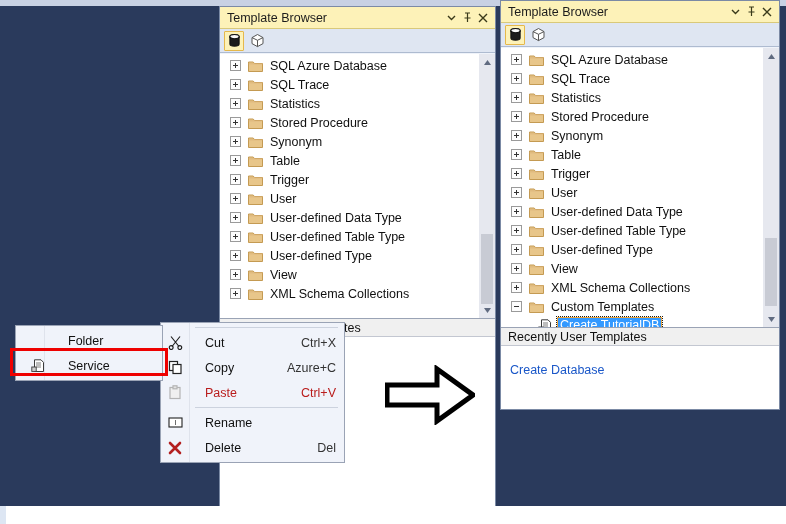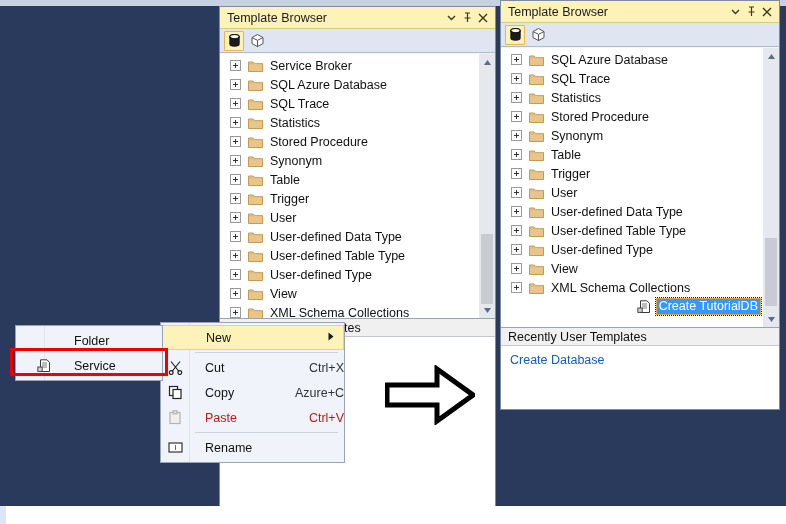--- a/index.html
+++ b/index.html
@@ -76,21 +76,21 @@
     content:"";position:absolute;left:2px;top:4px;width:5px;height:1px;background:#333;
   }
   .expander.plus::after{
     content:"";position:absolute;left:4px;top:2px;width:1px;height:5px;background:#333;
   }
   .folder{
     width:15px;height:12px;flex:none;margin-right:7px;position:relative;
   }
   .folder svg{display:block;}
   .lbl{line-height:14px;}
-  .trow.indent{padding-left:37px;justify-content:flex-end;}
+  .trow.indent{padding-left:37px;}
   .sel-box{
     background:#3399ff;color:#ffffff;
     padding:0 2px;outline:1px dotted #1a1a1a;
     border:1px solid #e0a020;line-height:15px;
   }
   .sel-box.orange{border:1px solid #e8a33d;}
   .doc-ico{width:14px;height:14px;flex:none;margin-right:5px;}
 
   
   .vsb{
@@ -106,21 +106,21 @@
   .vsb .thumb{
     position:absolute;left:2px;width:12px;background:#c8cbd4;
   }
 
   
   .rec-head{
     height:19px;background:#f0f0f0;border-top:1px solid #9aa3b5;border-bottom:1px solid #c3c7d1;
     display:flex;align-items:center;padding-left:7px;
     font-size:12.5px;color:#111;box-sizing:border-box;
   }
-  .rec-body{background:#ffffff;padding-top:4px;}
+  .rec-body{background:#ffffff;padding-top:4px;margin-top:10px;}
   .rec-link{
     padding-left:9px;height:20px;display:flex;align-items:center;
     color:#1a57c8;font-size:12.5px;white-space:nowrap;cursor:default;
   }
 
   
   .ctxmenu{
     position:absolute;background:#f0f3fa;border:1px solid #9aa3b5;
     box-sizing:border-box;z-index:40;
   }
@@ -131,21 +131,21 @@
   .mi{
     position:relative;height:25px;display:flex;align-items:center;
     font-size:12.5px;color:#111;white-space:nowrap;
     box-sizing:border-box;
   }
   .mi .mi-ico{
     position:absolute;left:0;width:28px;height:25px;
     display:flex;align-items:center;justify-content:center;
   }
   .mi .mi-text{margin-left:44px;}
-  .mi .mi-accel{position:absolute;right:0;color:#333;text-align:right;}
+  .mi .mi-accel{position:absolute;right:8px;color:#333;text-align:right;}
   .mi .mi-arrow{position:absolute;right:9px;font-size:9px;color:#222;}
   .mi.hl{background:#fdf2b8;border:1px solid #e8d27a;}
   .mi.disabled .mi-text,.mi.disabled .mi-accel{color:#b91c1c;}
   .mi-sep{height:1px;background:#ccd2de;margin:2px 6px 2px 34px;}
 
   .redbox{position:absolute;border:3px solid #ee0000;box-sizing:border-box;z-index:60;}
 
   .big-arrow{position:absolute;z-index:30;}
 </style>
 </head>
@@ -189,30 +189,20 @@
       <span class="tool-ico">
         <svg width="15" height="15" viewBox="0 0 15 15">
           <path d="M7.5 1.5 L13 4.6 L13 10.6 L7.5 13.6 L2 10.6 L2 4.6 Z" fill="#fff" stroke="#555" stroke-width="1"></path>
           <path d="M2 4.6 L7.5 7.3 L13 4.6 M7.5 7.3 L7.5 13.6" fill="none" stroke="#555" stroke-width="1"></path>
         </svg>
       </span>
     </div>
 
     <div class="tree-area" id="left-tree-area" style="top:47px;bottom:187px;">
       <div class="tree" id="left-tree">
-          <div class="trow">
-            <span class="expander plus"></span>
-            <span class="folder">
-              <svg width="15" height="12" viewBox="0 0 15 12">
-                <path d="M0.5 2 L0.5 11.5 L14.5 11.5 L14.5 3.5 L6.5 3.5 L5.2 2 Z" fill="#e8c68a" stroke="#c49a52" stroke-width="1"></path>
-                <path d="M0.5 3.8 L14.5 3.8" stroke="#d9b277" stroke-width="0.8"></path>
-              </svg>
-            </span>
-            <span class="lbl">Service Broker</span>
-          </div>
           <div class="trow">
             <span class="expander plus"></span>
             <span class="folder">
               <svg width="15" height="12" viewBox="0 0 15 12">
                 <path d="M0.5 2 L0.5 11.5 L14.5 11.5 L14.5 3.5 L6.5 3.5 L5.2 2 Z" fill="#e8c68a" stroke="#c49a52" stroke-width="1"></path>
                 <path d="M0.5 3.8 L14.5 3.8" stroke="#d9b277" stroke-width="0.8"></path>
               </svg>
             </span>
             <span class="lbl">SQL Azure Database</span>
           </div>
@@ -524,20 +514,30 @@
           <div class="trow">
             <span class="expander plus"></span>
             <span class="folder">
               <svg width="15" height="12" viewBox="0 0 15 12">
                 <path d="M0.5 2 L0.5 11.5 L14.5 11.5 L14.5 3.5 L6.5 3.5 L5.2 2 Z" fill="#e8c68a" stroke="#c49a52" stroke-width="1"></path>
                 <path d="M0.5 3.8 L14.5 3.8" stroke="#d9b277" stroke-width="0.8"></path>
               </svg>
             </span>
             <span class="lbl">XML Schema Collections</span>
           </div>
+          <div class="trow">
+            <span class="expander minus"></span>
+            <span class="folder">
+              <svg width="15" height="12" viewBox="0 0 15 12">
+                <path d="M0.5 2 L0.5 11.5 L14.5 11.5 L14.5 3.5 L6.5 3.5 L5.2 2 Z" fill="#e8c68a" stroke="#c49a52" stroke-width="1"></path>
+                <path d="M0.5 3.8 L14.5 3.8" stroke="#d9b277" stroke-width="0.8"></path>
+              </svg>
+            </span>
+            <span class="lbl">Custom Templates</span>
+          </div>
           <div class="trow indent">
             <span class="doc-ico"><svg width="14" height="14" viewBox="0 0 14 14">
                 <path d="M3.5 0.8 L10 0.8 L12.5 3.4 L12.5 12.5 L3.5 12.5 Z" fill="#ffffff" stroke="#3b3b3b" stroke-width="1"></path>
                 <path d="M5 4 L10 4 M5 6 L10 6 M5 8 L10 8" stroke="#5a5a5a" stroke-width="0.8"></path>
                 <rect x="0.8" y="8" width="4.4" height="4.4" fill="#cfcfcf" stroke="#3b3b3b" stroke-width="0.9"></rect>
               </svg></span>
             <span class="lbl sel-box orange">Create TutorialDB</span>
           </div>
         </div>
       <div class="vsb">
@@ -560,27 +560,20 @@
         <span>Recently User Templates</span>
       </div>
       <div class="rec-body" id="recent-links">
           <div class="rec-link">Create Database</div>
         </div>
     </div>
   </div>
 
   <div class="ctxmenu" id="ctxmenu" style="left:160px;top:322px;width:185px;padding:2px 0;">
     <div class="ctx-gutter"></div>
-  <div class="mi hl">
-        <span class="mi-ico"></span>
-        <span class="mi-text">New</span>
-        <span class="mi-arrow"><svg width="6" height="9" viewBox="0 0 6 9">
-            <path d="M0.5 0.5 L5.5 4.5 L0.5 8.5 Z" fill="#1a1a1a"></path>
-          </svg></span>
-      </div>
       <div class="mi-sep"></div>
       <div class="mi">
         <span class="mi-ico">
           <svg width="15" height="15" viewBox="0 0 15 15">
             <path d="M3 1.5 L11 11.5 M12 1.5 L4 11.5" stroke="#222" stroke-width="1.2" fill="none"></path>
             <circle cx="3.2" cy="12.6" r="1.9" fill="none" stroke="#222" stroke-width="1.2"></circle>
             <circle cx="11.8" cy="12.6" r="1.9" fill="none" stroke="#222" stroke-width="1.2"></circle>
           </svg>
         </span>
         <span class="mi-text">Cut</span>
@@ -609,23 +602,32 @@
       <div class="mi-sep"></div>
       <div class="mi">
         <span class="mi-ico">
           <svg width="15" height="13" viewBox="0 0 15 13">
             <rect x="1" y="2" width="13" height="9" fill="#fff" stroke="#222" stroke-width="1.1"></rect>
             <text x="7.5" y="9" font-size="7" text-anchor="middle" fill="#222" font-family="Liberation Sans">I</text>
           </svg>
         </span>
         <span class="mi-text">Rename</span>
       </div>
-    </div>
-
-  <div class="ctxmenu" id="submenu" style="left:15px;top:325px;width:148px;padding:2px 14px;">
+      <div class="mi">
+        <span class="mi-ico">
+          <svg width="14" height="14" viewBox="0 0 14 14">
+            <path d="M2 2 L12 12 M12 2 L2 12" stroke="#b42020" stroke-width="2.6" stroke-linecap="round"></path>
+          </svg>
+        </span>
+        <span class="mi-text">Delete</span>
+        <span class="mi-accel">Del</span>
+      </div>
+    </div>
+
+  <div class="ctxmenu" id="submenu" style="left:15px;top:325px;width:148px;padding:2px 8px;">
     <div class="ctx-gutter"></div>
   <div class="mi">
         <span class="mi-ico"></span>
         <span class="mi-text">Folder</span>
       </div>
       <div class="mi">
         <span class="mi-ico">
           <svg width="14" height="14" viewBox="0 0 14 14">
             <path d="M3.5 0.8 L10 0.8 L12.5 3.4 L12.5 12.5 L3.5 12.5 Z" fill="#ffffff" stroke="#3b3b3b" stroke-width="1"></path>
             <path d="M5 4 L10 4 M5 6 L10 6 M5 8 L10 8" stroke="#5a5a5a" stroke-width="0.8"></path>

